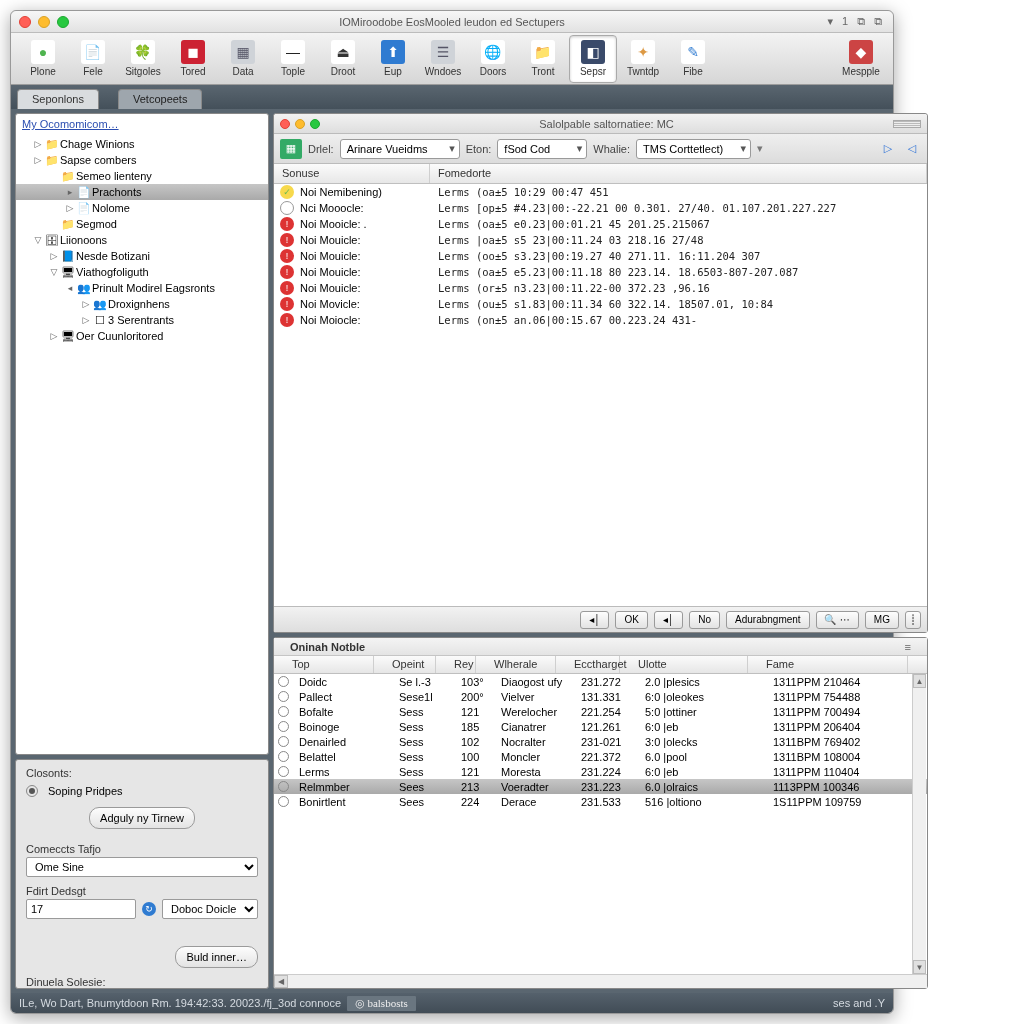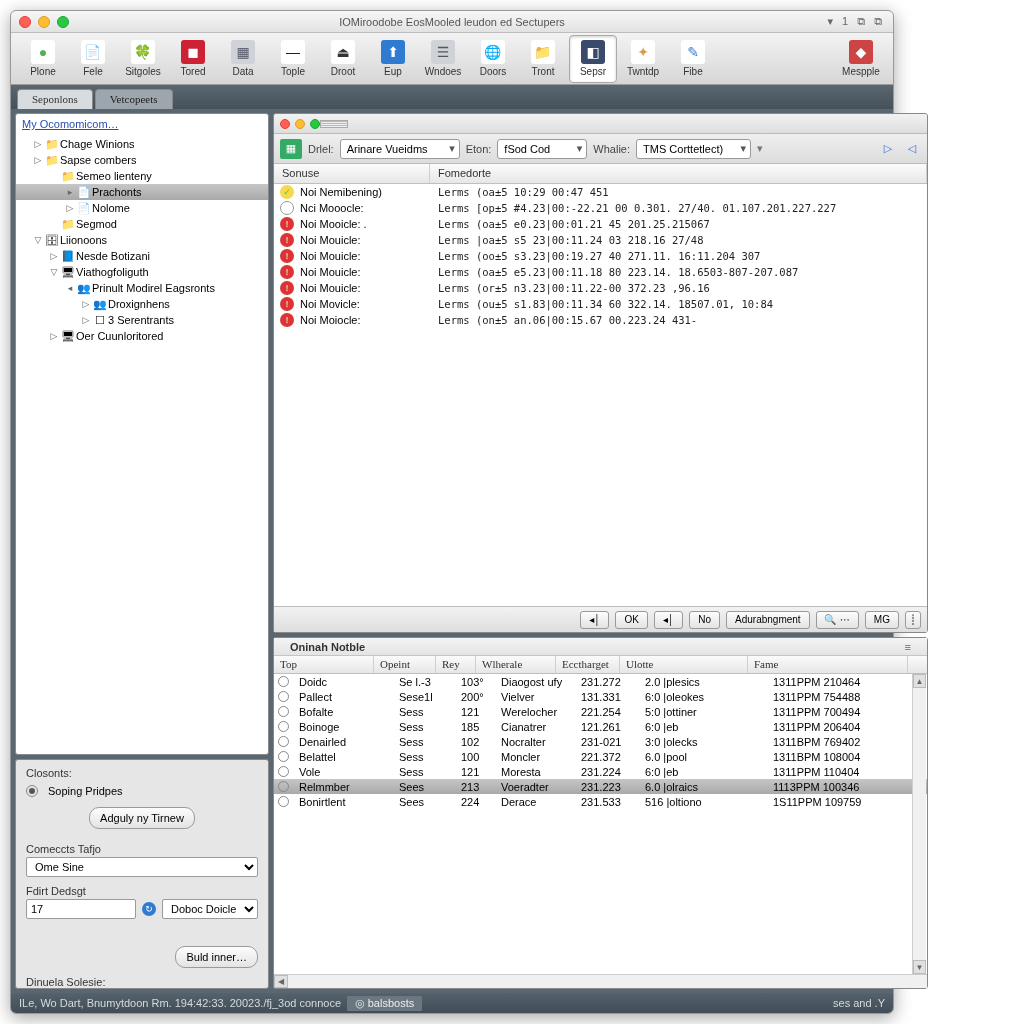--- a/index.html
+++ b/index.html
@@ -17,21 +17,21 @@
 
 .toolbar { height:52px; background:linear-gradient(#f3f3f3,#d6d6d6); border-bottom:1px solid #9c9c9c; display:flex; align-items:center; padding:0 8px; gap:2px; }
 .tbtn { display:flex; flex-direction:column; align-items:center; width:48px; height:48px; justify-content:center; border-radius:4px; cursor:pointer; }
 .tbtn.sel{background:#fff;border:1px solid #aaa;box-shadow:inset 0 1px 3px rgba(0,0,0,0.2);}
 .tbtn .ic{width:24px;height:24px;border-radius:3px;margin-bottom:2px;display:flex;align-items:center;justify-content:center;font-size:14px;}
 .tbtn .lbl{font-size:10px;color:#333;}
 .toolbar .spacer{flex:1;}
 
 
 .darkstrip { height:24px; background:linear-gradient(#5a6670,#44505a); display:flex; align-items:flex-end; padding:0 6px; }
-.dtab { height:20px; padding:3px 14px 16px; background:#d9dcdf; border:1px solid #8a8a8a; border-bottom:none; border-radius:4px 4px 0 0; margin-right:2px; color:#333; cursor:pointer;font-family:Liberation Serif, serif; }
+.dtab { height:20px; padding:3px 14px 16px; background:#d9dcdf; border:1px solid #8a8a8a; border-bottom:none; border-radius:4px 4px 0 0; margin-right:19px; color:#333; cursor:pointer; }
 .dtab.inactive{background:#9ea6ad;color:#222;}
 
 
 .main { flex:1; display:flex; background:#5a6670; padding:4px; gap:4px; min-height:0; }
 .col-left { width:298px; display:flex; flex-direction:column; gap:4px; min-height:0; }
 .col-right { flex:1; display:flex; flex-direction:column; gap:4px; min-height:0; }
 .panel { background:#fff; border:1px solid #888; border-radius:3px; display:flex; flex-direction:column; min-height:0; }
 
 
 .tree-panel { flex:1; overflow:auto; }
@@ -76,36 +76,36 @@
 .lrow .c1{width:138px;}
 .lrow .c2{color:#222;font-family:Menlo,monospace;font-size:10.5px;}
 .sub-bottom{height:26px;background:linear-gradient(#f2f2f2,#dedede);border-top:1px solid #bbb;display:flex;align-items:center;justify-content:flex-end;padding:0 6px;gap:6px;}
 .minibtn{height:18px;padding:0 8px;background:linear-gradient(#fdfdfd,#e3e3e3);border:1px solid #9a9a9a;border-radius:3px;display:flex;align-items:center;gap:4px;font-size:10px;cursor:pointer;}
 
 
 .tbl-panel{flex:1;}
 .tbl-title{height:18px;background:linear-gradient(#f4f4f4,#e4e4e4);border-bottom:1px solid #c5c5c5;padding:2px 16px;font-weight:bold;color:#333;display:flex;align-items:center;}
 .tbl-title .menu{margin-left:auto;color:#666;cursor:pointer;}
 .thead{height:18px;background:linear-gradient(#fbfbfb,#e6e6e6);border-bottom:1px solid #bfbfbf;display:flex;}
-.thead .th{padding:2px 6px;border-right:1px solid #cfcfcf;color:#333;font-family:Liberation Serif, serif;}
+.thead .th{padding:2px 18px;border-right:1px solid #cfcfcf;color:#333;}
 .tbody{flex:1;overflow:auto;background:#fff;position:relative;}
 .trow{display:flex;height:15px;align-items:center;}
 .trow.sel{background:linear-gradient(#c6c6c6,#a9a9a9);}
 .trow .td{padding:0 6px;overflow:hidden;white-space:nowrap;}
 .trow .rad{width:11px;height:11px;border:1px solid #888;border-radius:50%;margin:0 4px;}
 .scrollbar{position:absolute;right:1px;top:0;bottom:0;width:14px;background:#f0f0f0;border-left:1px solid #ccc;}
 .sb-arr{height:14px;background:#e0e0e0;border:1px solid #bbb;display:flex;align-items:center;justify-content:center;font-size:8px;color:#666;}
 .sb-track{position:absolute;top:14px;bottom:14px;left:0;right:0;}
 .sb-bot{position:absolute;bottom:0;left:0;right:0;}
 .hscroll{height:14px;background:#f0f0f0;border-top:1px solid #ccc;display:flex;}
 .hscroll .sb-arr{width:14px;height:13px;}
 
 
 .statusbar{height:20px;background:linear-gradient(#55616c,#414c56);color:#d4dae0;display:flex;align-items:center;padding:0 8px;font-size:10.5px;border-radius:0 0 5px 5px;}
-.statusbar .sbtn{margin-left:6px;padding:1px 8px;background:#6a7680;border-radius:1px;color:#eee;}
+.statusbar .sbtn{margin-left:6px;padding:1px 8px;background:#6a7680;border-radius:1px;color:#eee;font-family:Liberation Serif, serif;}
 .statusbar .r{margin-left:auto;}
 
 
 .w0{width:100px}.w1{width:62px}.w2{width:40px}.w3{width:80px}.w4{width:64px}.w5{width:128px}.w6{width:160px}
 </style>
 </head>
 <body>
 
 <div class="window">
   <div class="titlebar">
@@ -291,20 +291,21 @@
     </div>
 
     <div class="col-right">
       <div class="panel subwin">
         <div class="sub-tb">
           <div class="sub-traffic">
             <div class="tl r"></div>
             <div class="tl y"></div>
             <div class="tl g"></div>
           </div>
+          <div class="title">Salolpable saltornatiee: MC</div>
           <div class="grip"></div>
         </div>
         <div class="sub-controls">
           <span style="width:22px;height:20px;background:#3a6;border-radius:2px;display:flex;align-items:center;justify-content:center;color:#fff">▦</span>
           <span class="lbl-sm">Drlel:</span>
           <div class="drop" style="width:120px">
               <span>Arinare Vueidms</span>
             </div>
           <span class="lbl-sm">Eton:</span>
           <div class="drop" style="width:90px">
@@ -452,21 +453,21 @@
               <span class="td w0">Belattel</span>
               <span class="td w1">Sess</span>
               <span class="td w2">100</span>
               <span class="td w3">Moncler</span>
               <span class="td w4">221.372</span>
               <span class="td w5">6.0 |pool</span>
               <span class="td w6">1311BPM 108004</span>
             </div>
             <div class="trow">
               <span class="rad"></span>
-              <span class="td w0">Vole</span>
+              <span class="td w0">Lerms</span>
               <span class="td w1">Sess</span>
               <span class="td w2">121</span>
               <span class="td w3">Moresta</span>
               <span class="td w4">231.224</span>
               <span class="td w5">6:0 |eb</span>
               <span class="td w6">1311PPM 110404</span>
             </div>
             <div class="trow sel">
               <span class="rad"></span>
               <span class="td w0">Relmmber</span>

